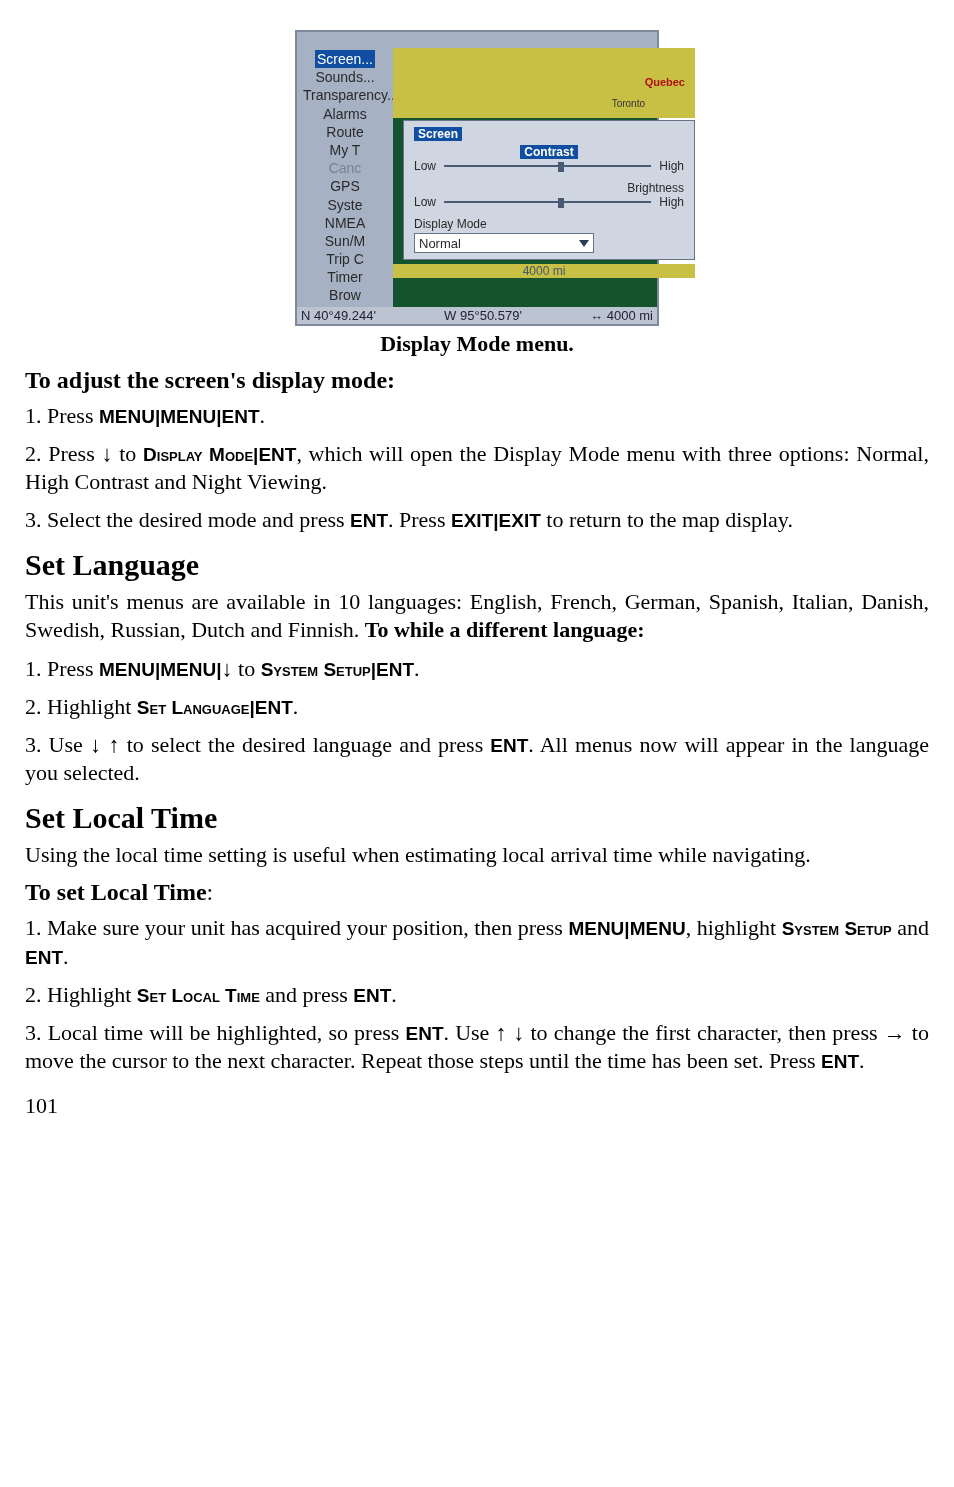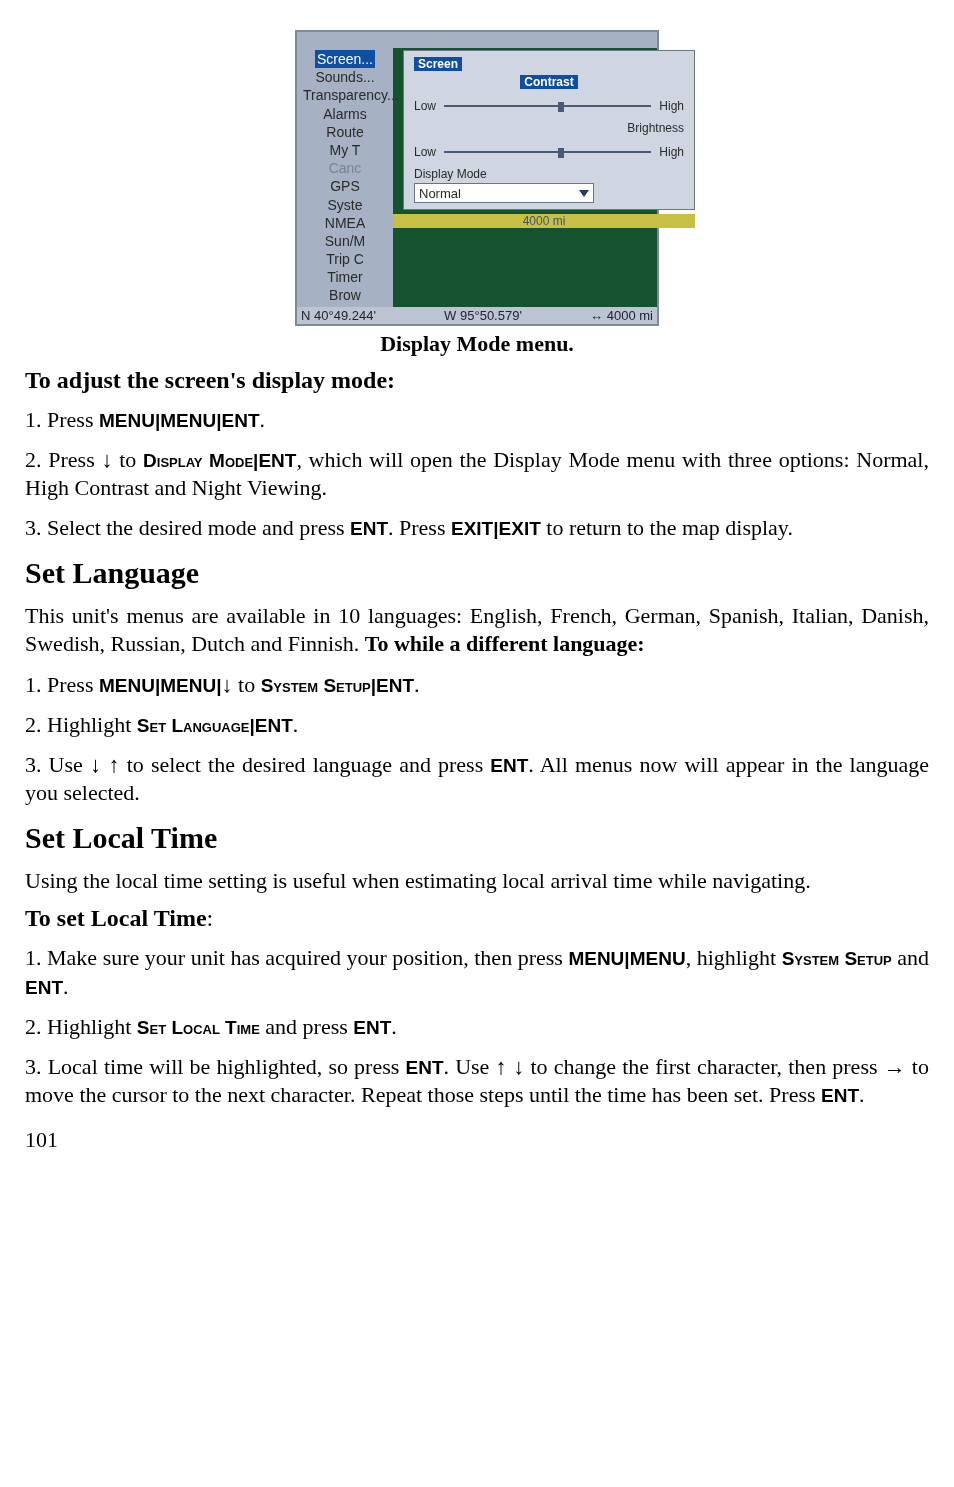--- a/index.html
+++ b/index.html
@@ -5,29 +5,29 @@
     body{margin:0;padding:30px 25px;font-family:"Times New Roman",serif;background:#fff;color:#000;width:954px;box-sizing:border-box}
     .figure{text-align:center;margin:0 0 10px 0}
     .screenshot{display:inline-block;width:360px;height:auto;border:2px solid #7e8a9a;background:#14532d}
     .header-row{background:#a6b1c3;height:16px}
     .menu-list{background:#a6b1c3;padding:2px 6px;font:14px sans-serif;color:#2a2a2a;line-height:1.3}
     .menu-list .sel{background:#0f4ea0;color:#fff;display:inline-block;padding:0 2px}
     .overlay{display:inline-block;border:1px solid #66758a;background:#cfd6e1;margin:2px 0 4px 10px;padding:6px 10px;font:12px sans-serif;color:#2a2a2a;width:270px;text-align:left}
     .overlay-title{background:#0f4ea0;color:#fff;display:inline-block;padding:0 4px;font-weight:bold}
     .sliderline{border-top:2px solid #4a5a74;margin:4px 0;position:relative}
     .sliderline:after{content:"";position:absolute;top:-5px;left:55%;width:6px;height:10px;background:#4a5a74}
-    .row2{display:flex;justify-content:space-between;align-items:center;margin-top:10px}
+    .row2{display:flex;justify-content:space-between;align-items:center;margin-top:0}
     .ddown{border:1px solid #66758a;background:#fff;display:flex;align-items:center;justify-content:space-between;padding:0 4px;height:18px;font:13px sans-serif;width:170px;margin-top:2px}
     .arrowdn{width:0;height:0;border-left:5px solid transparent;border-right:5px solid transparent;border-top:7px solid #2a3b52}
     .mapstrip{height:70px;background:#c7c044;position:relative;font:10px sans-serif;color:#b01010}
     .coordbar{background:#bcc4d2;display:flex;justify-content:space-between;padding:1px 4px;font:13px sans-serif;color:#223}
     .caption{font-weight:bold;font-size:22px;margin:5px 0 10px 0}
     .h3{font-weight:bold;font-size:24px;margin:10px 0 8px 0}
     .h2{font-weight:bold;font-size:30px;margin:14px 0 6px 0}
-    p{font-size:22px;line-height:1.28;margin:12px 0 10px 0;text-align:justify}
+    p{font-size:22px;line-height:1.28;margin:4px 0 10px 0;text-align:justify}
     .cmd{font-family:Arial,Helvetica,sans-serif;font-weight:bold;font-size:19px}
     .sc{font-variant:small-caps}
     .arrow{font-family:Arial,sans-serif;font-weight:bold}
     .pnum{text-align:left;font-size:22px;margin-top:18px}
   </style>
 </head>
 <body>
 
 <div class="figure">
   <div class="screenshot">
@@ -43,20 +43,24 @@
         <div style="color:#7a8396">Canc</div>
         <div>GPS</div>
         <div>Syste</div>
         <div>NMEA</div>
         <div>Sun/M</div>
         <div>Trip C</div>
         <div>Timer</div>
         <div>Brow</div>
       </div>
       <div style="flex:1">
+        <div style="height:70px;background:#c7c044;position:relative">
+          <span style="position:absolute;right:10px;top:28px;color:#b01010;font:11px sans-serif;font-weight:bold">Quebec</span>
+          <span style="position:absolute;right:50px;top:50px;color:#333;font:10px sans-serif">Toronto</span>
+        </div>
         <div class="overlay">
           <span class="overlay-title">Screen</span>
           <div style="text-align:center;margin-top:4px"><span class="overlay-title">Contrast</span></div>
           <div class="row2">
             <span>Low</span>
             <div style="flex:1;margin:0 8px">
                 <div class="sliderline"></div>
               </div>
             <span>High</span>
           </div>

